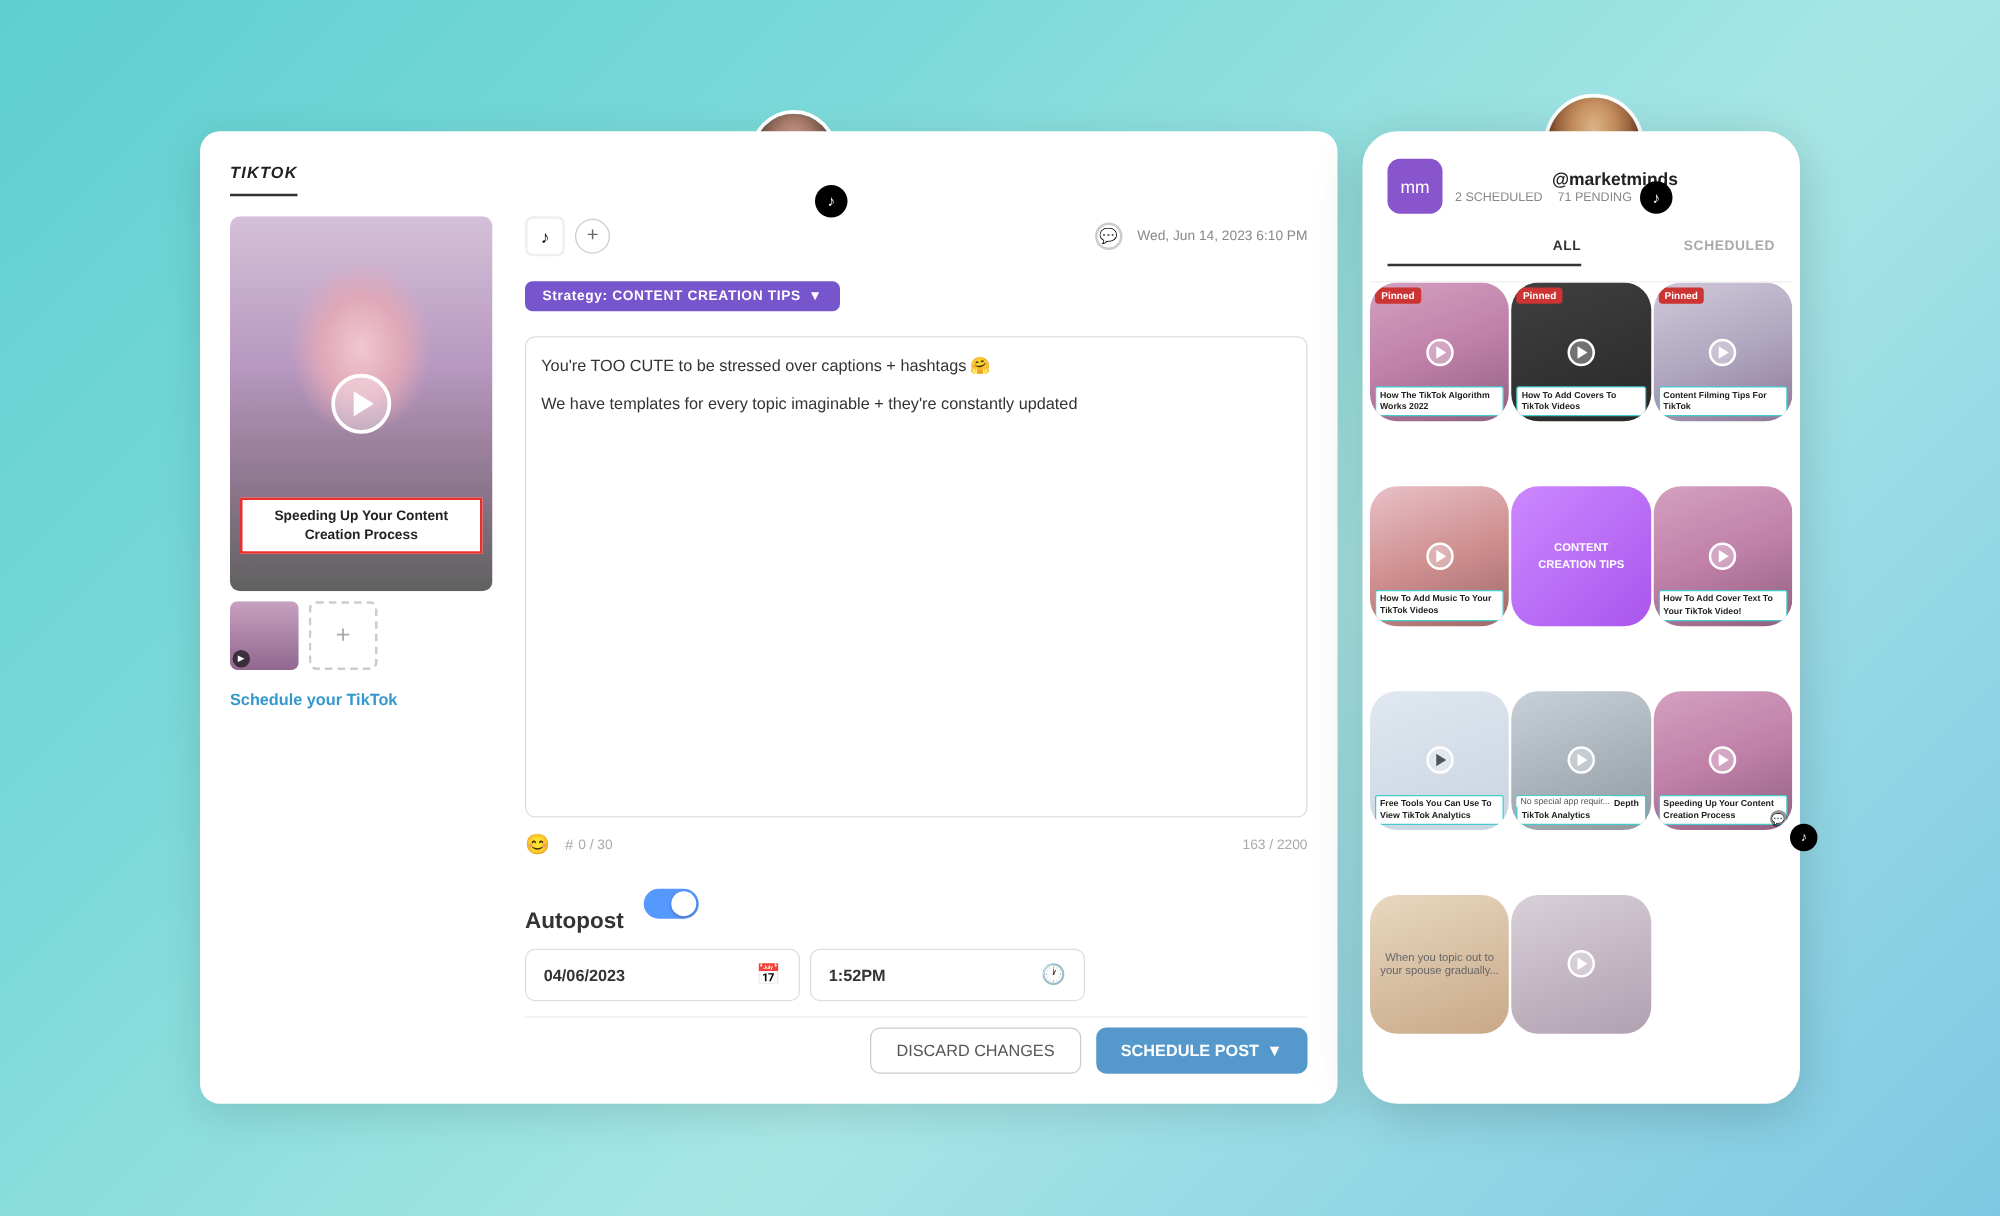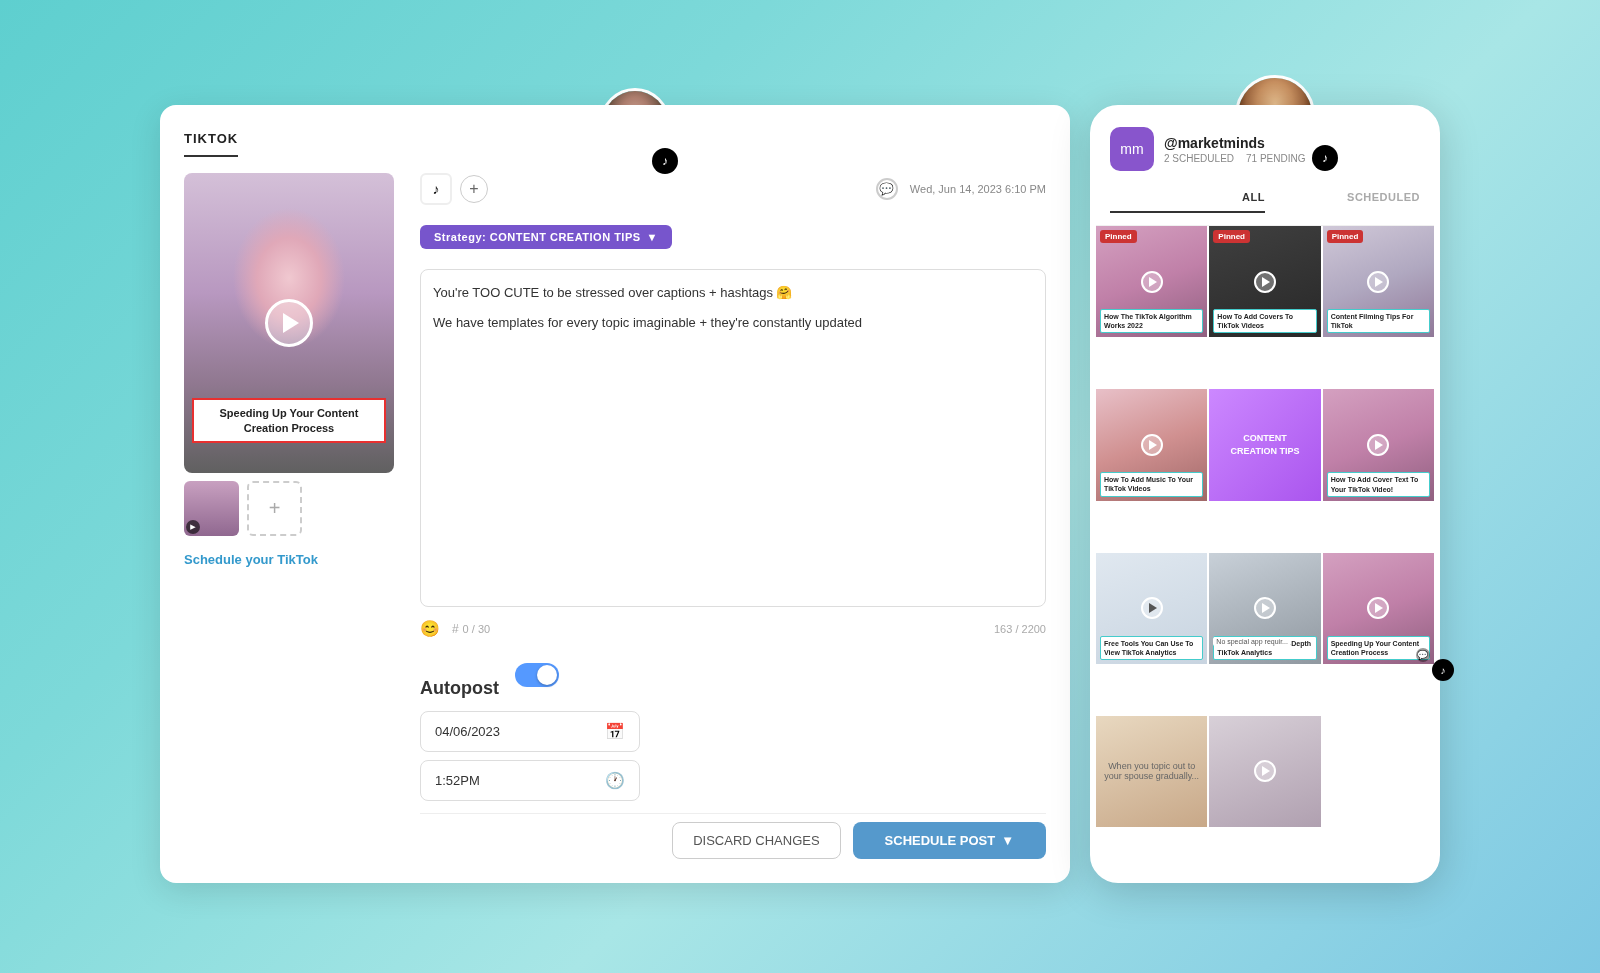--- a/index.html
+++ b/index.html
@@ -59,20 +59,21 @@
       border-bottom: 2px solid #333;
       padding-bottom: 8px;
       display: inline-block;
     }
     .panel-title {
       font-size: 13px;
       font-weight: 700;
       letter-spacing: 1px;
       color: #222;
       text-transform: uppercase;
+      font-style: italic;
     }
 
     .panel-content {
       display: flex;
       gap: 16px;
       flex: 1;
     }
 
     
     .video-section {
@@ -300,22 +301,23 @@
       border-radius: 50%;
       background: white;
       position: absolute;
       top: 2px;
       right: 2px;
       box-shadow: 0 1px 3px rgba(0,0,0,0.3);
     }
 
     .date-time-inputs {
       display: flex;
-      flex-direction: column;
+      flex-direction: row;
       gap: 8px;
+      font-weight: bold;
     }
     .dt-input {
       display: flex;
       align-items: center;
       border: 1px solid #ddd;
       border-radius: 8px;
       padding: 10px 14px;
       gap: 8px;
       width: 220px;
     }
@@ -344,21 +346,21 @@
       padding: 10px 20px;
       font-size: 13px;
       color: #555;
       cursor: pointer;
     }
     .schedule-btn {
       background: #5599cc;
       color: white;
       border: none;
       border-radius: 8px;
-      padding: 10px 32px;
+      padding: 10px 20px;
       font-size: 13px;
       font-weight: 600;
       cursor: pointer;
       display: flex;
       align-items: center;
       gap: 6px;
     }
 
     
     .right-panel {
@@ -386,20 +388,21 @@
       width: 44px; height: 44px;
       border-radius: 10px;
       background: #8855cc;
       display: flex; align-items: center; justify-content: center;
       font-size: 14px;
       color: white;
       font-weight: 400;
     }
     .profile-info {
       flex: 1;
+      text-align: center;
     }
     .profile-handle {
       font-size: 14px;
       font-weight: 700;
       color: #222;
     }
     .profile-stats {
       font-size: 10px;
       color: #888;
       display: flex;
@@ -431,20 +434,21 @@
       display: grid;
       grid-template-columns: repeat(3, 1fr);
       gap: 2px;
       flex: 1;
       overflow: hidden;
     }
     .grid-cell {
       position: relative;
       aspect-ratio: 1;
       overflow: hidden;
+      border-radius: 22px;
     }
     .pinned-badge {
       position: absolute;
       top: 4px;
       left: 4px;
       background: #cc3333;
       color: white;
       font-size: 8px;
       font-weight: 700;
       padding: 2px 5px;

